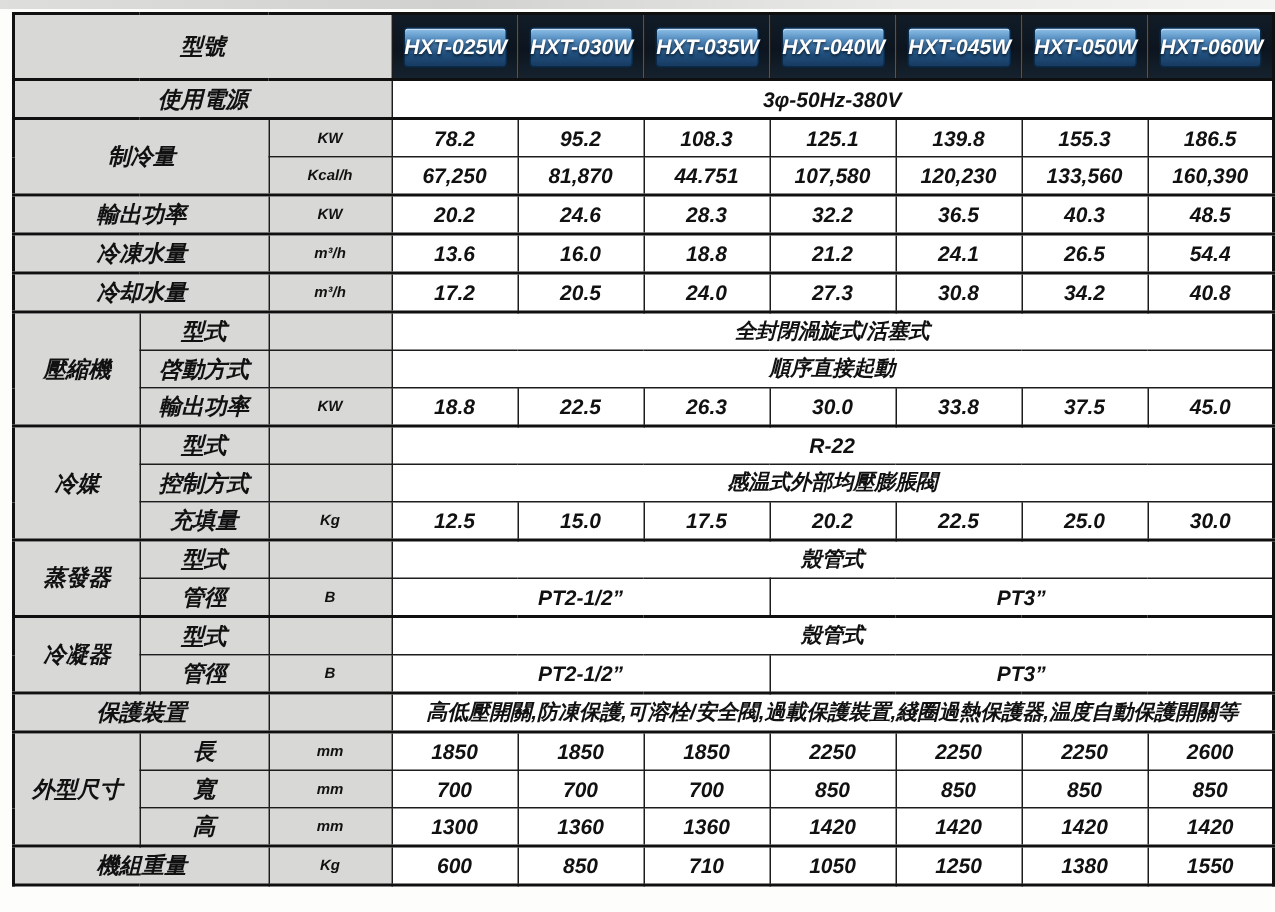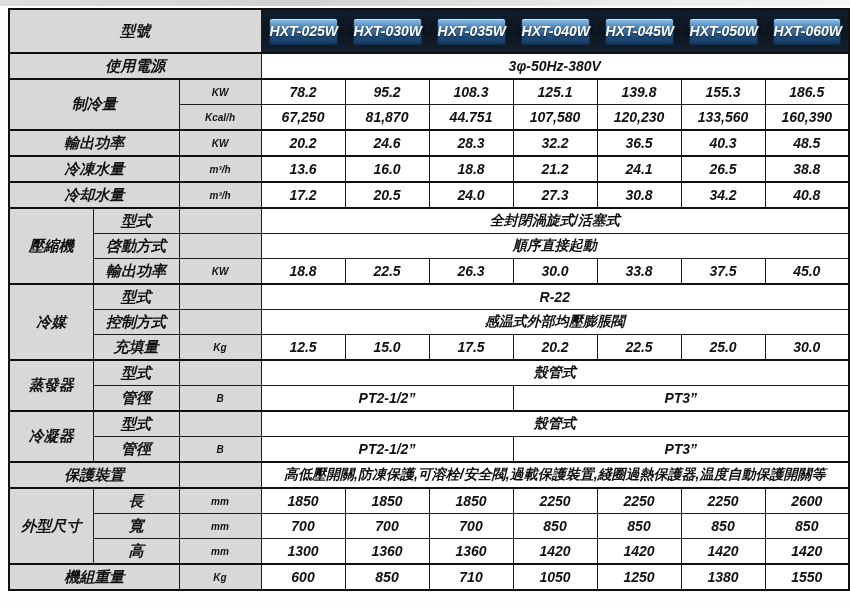--- a/index.html
+++ b/index.html
@@ -145,21 +145,21 @@
 
     <tr>
       <td class="lbl gt" colspan="2">冷凍水量</td>
       <td class="unit gt">m³/h</td>
       <td class="val gt">13.6</td>
       <td class="val gt">16.0</td>
       <td class="val gt">18.8</td>
       <td class="val gt">21.2</td>
       <td class="val gt">24.1</td>
       <td class="val gt">26.5</td>
-      <td class="val gt">38.8</td>
+      <td class="val gt">54.4</td>
     </tr>
 
     <tr>
       <td class="lbl gt" colspan="2">冷却水量</td>
       <td class="unit gt">m³/h</td>
       <td class="val gt">17.2</td>
       <td class="val gt">20.5</td>
       <td class="val gt">24.0</td>
       <td class="val gt">27.3</td>
       <td class="val gt">30.8</td>

